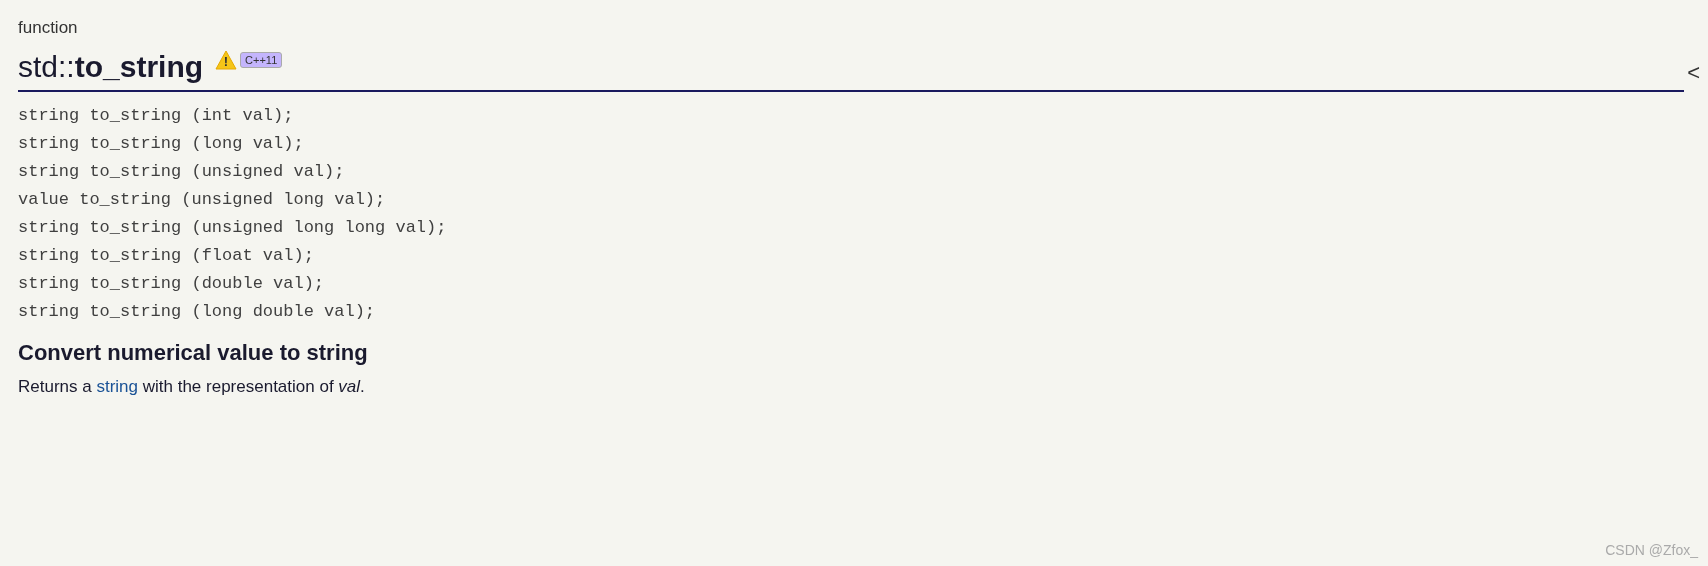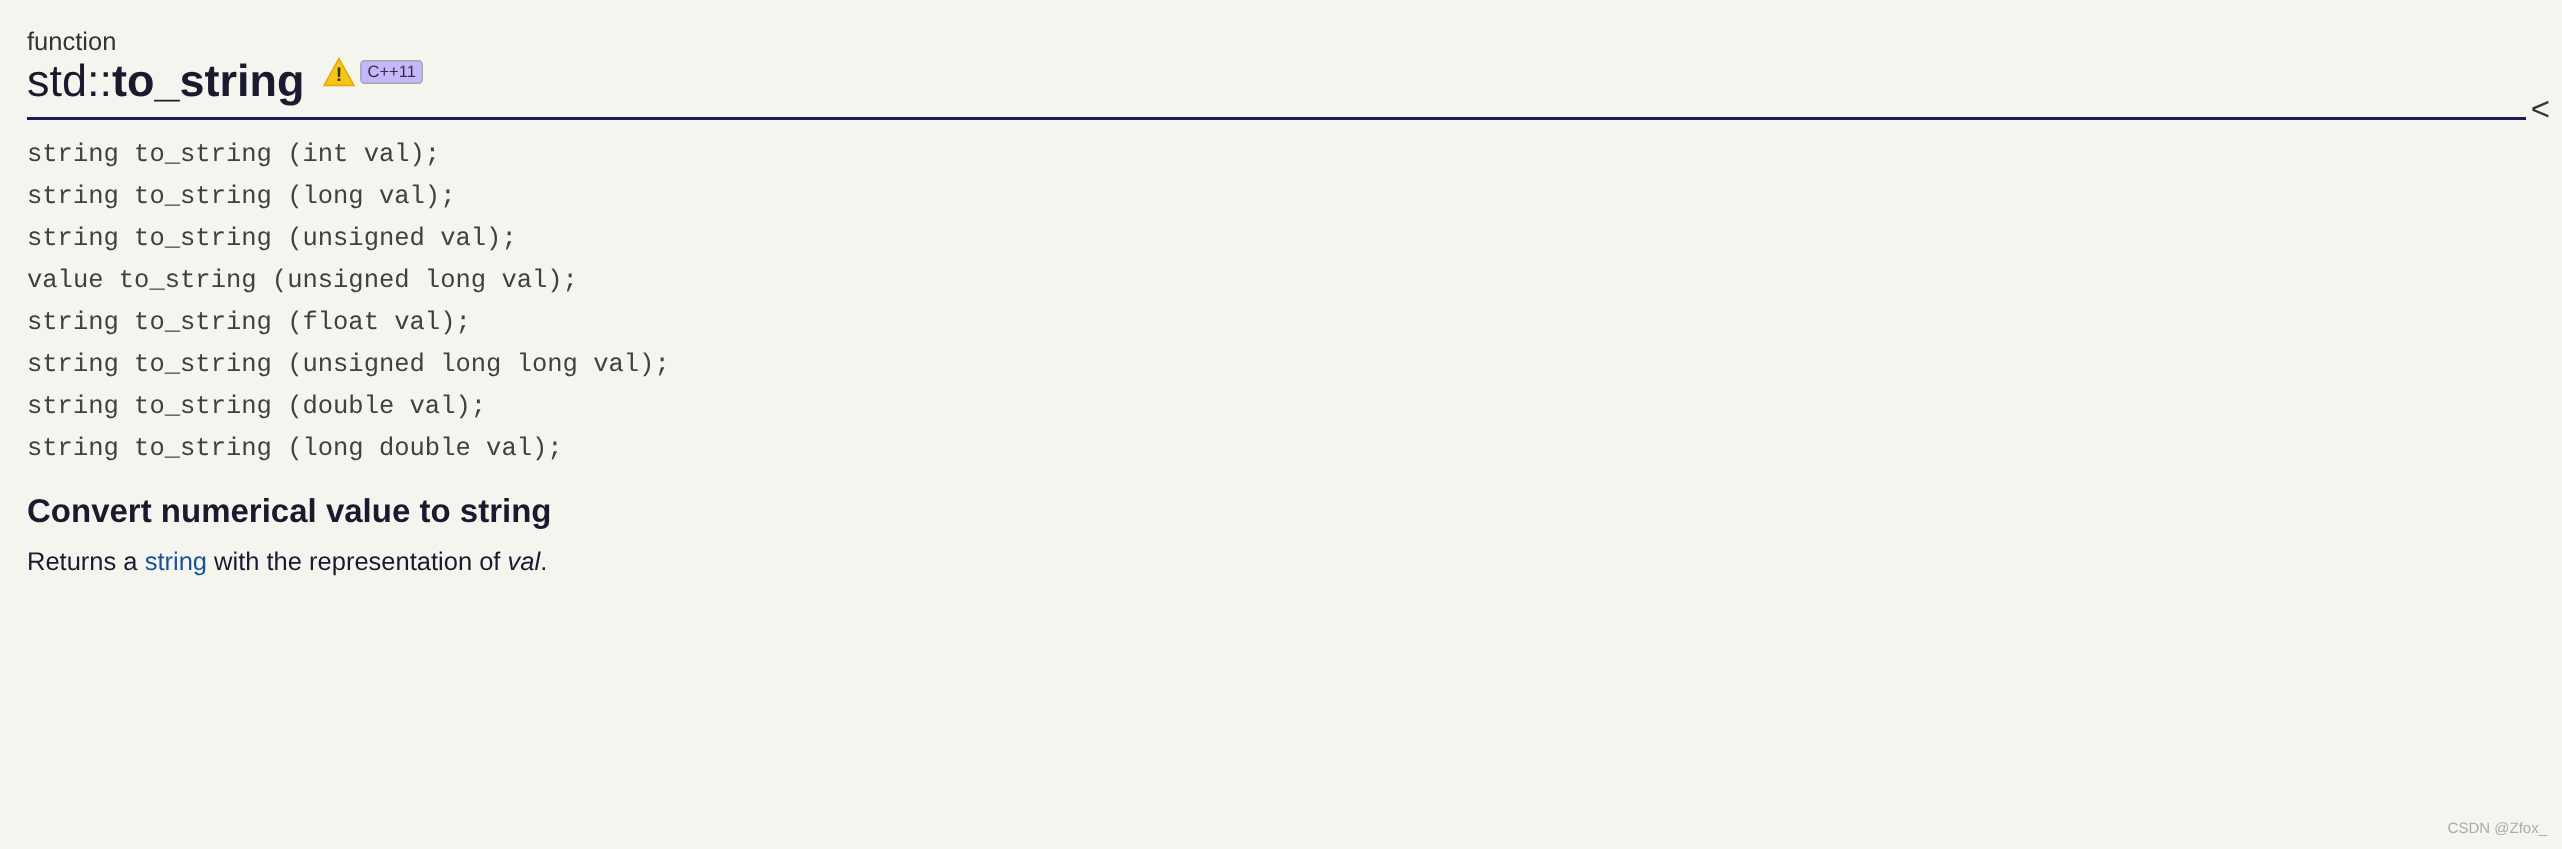--- a/index.html
+++ b/index.html
@@ -22,21 +22,21 @@
       min-height: 566px;
       background-color: #f5f5f0;
       padding: 18px 24px 20px 18px;
       position: relative;
     }
 
     .function-label {
       font-family: Arial, sans-serif;
       font-size: 17px;
       color: #333;
-      margin-bottom: 0;
+      margin-bottom: 12px;
     }
 
     .header-row {
       display: flex;
       align-items: flex-start;
       gap: 8px;
       margin-bottom: 6px;
     }
 
     .function-title {
@@ -126,21 +126,21 @@
       cursor: pointer;
       background: none;
       border: none;
       font-family: Arial, sans-serif;
     }
 
     .watermark {
       position: absolute;
       bottom: 8px;
       right: 10px;
-      font-size: 10px;
+      font-size: 14px;
       color: #aaa;
       font-family: Arial, sans-serif;
     }
   </style>
 </head>
 <body>
 
 <div class="page-container">
 
   <div class="function-label">function</div>
@@ -158,22 +158,22 @@
     </span>
   </div>
 
   <hr class="divider">
 
   <div class="code-block">
     <div class="code-line">string to_string (int val);</div>
     <div class="code-line">string to_string (long val);</div>
     <div class="code-line">string to_string (unsigned val);</div>
     <div class="code-line">value to_string (unsigned long val);</div>
+    <div class="code-line">string to_string (unsigned long long val);</div>
     <div class="code-line">string to_string (float val);</div>
-    <div class="code-line">string to_string (unsigned long long val);</div>
     <div class="code-line">string to_string (double val);</div>
     <div class="code-line">string to_string (long double val);</div>
   </div>
 
   <div class="description-title">Convert numerical value to string</div>
 
   <div class="description-text">
     <span>Returns a </span><span class="highlight">string</span><span> with the representation of </span><em>val</em><span>.</span>
   </div>
 

